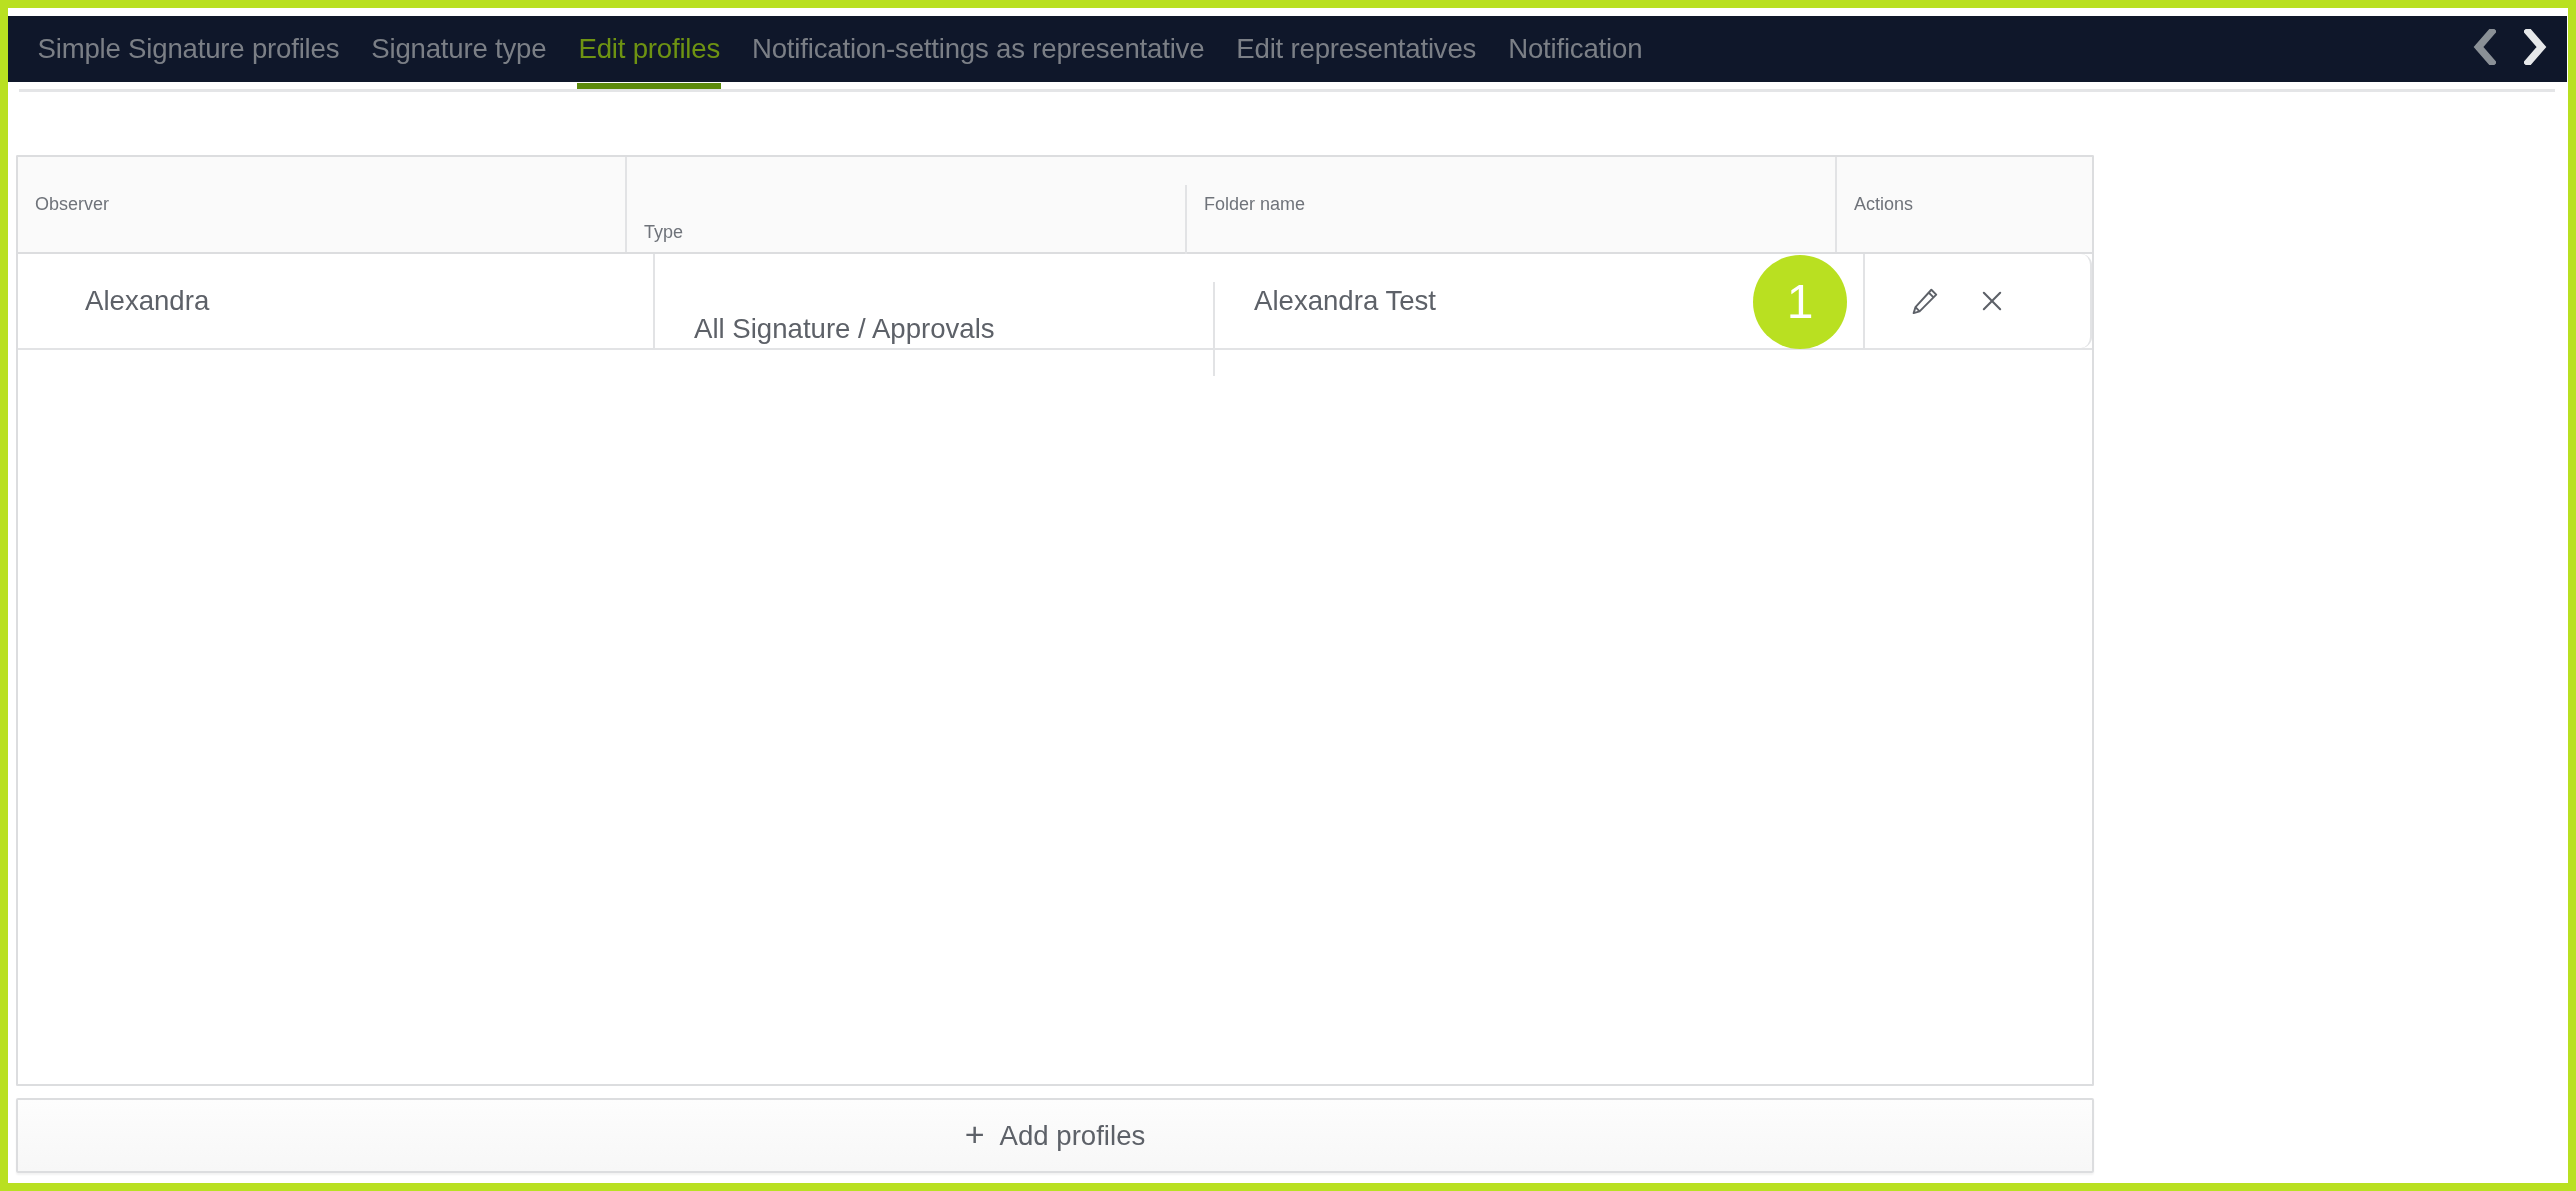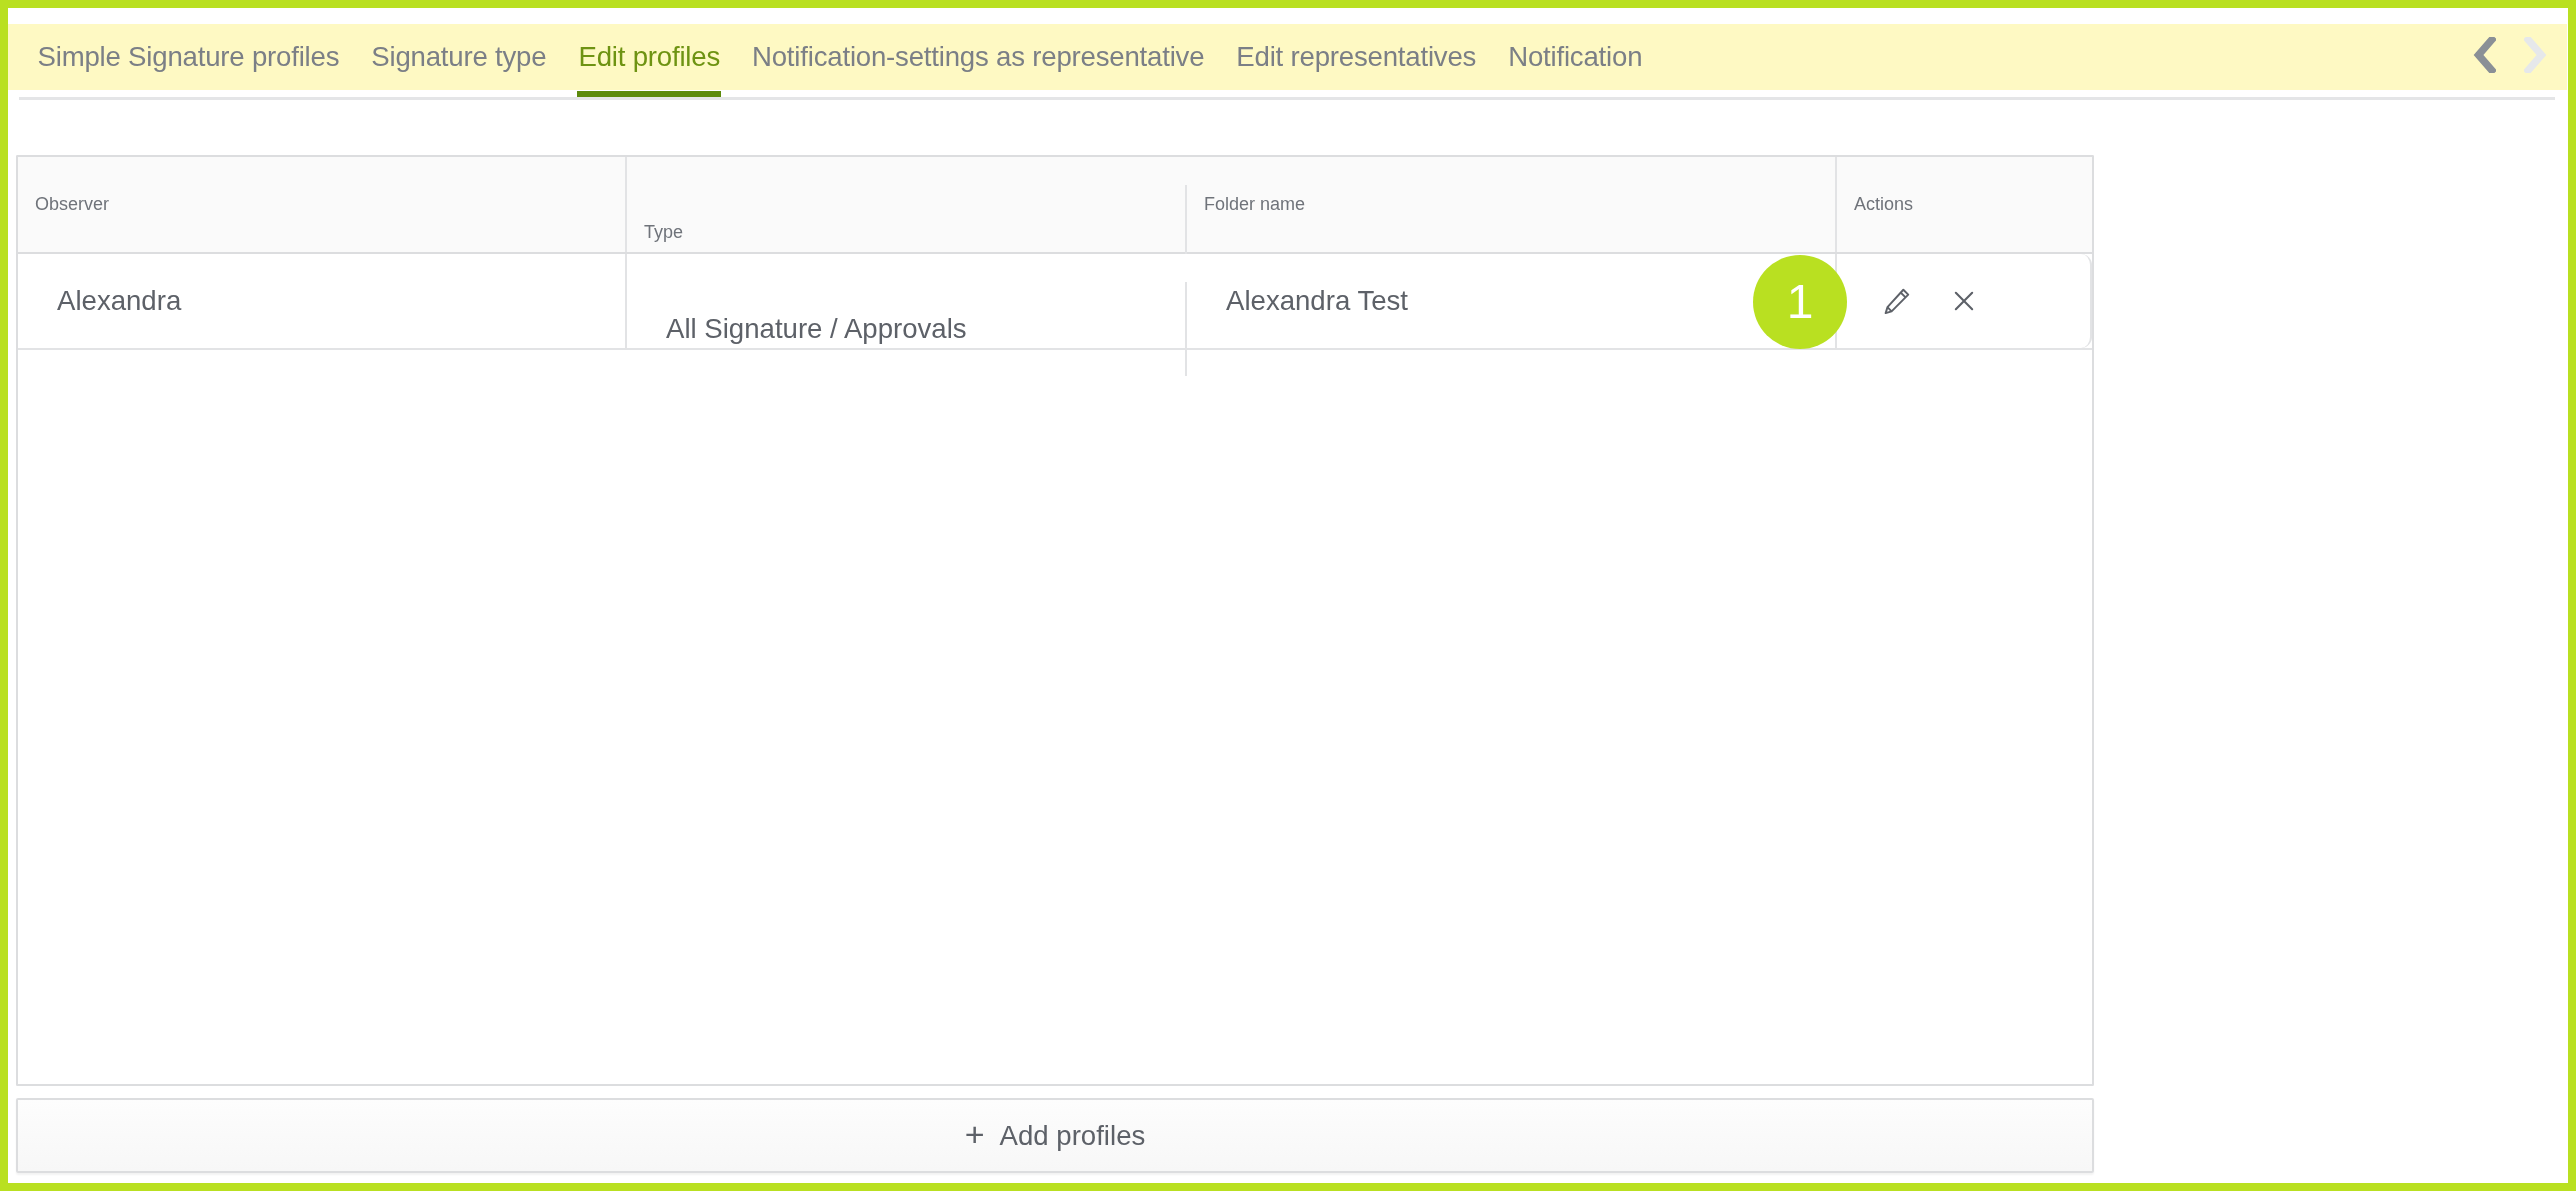--- a/index.html
+++ b/index.html
@@ -21,24 +21,24 @@
     border-left: 8.7px solid #b9e021;
     border-right: 8.7px solid #b9e021;
     border-top: 8.7px solid #b9e021;
     border-bottom: 8.7px solid #b9e021;
   }
 
   
   #tabbar {
     position: absolute;
     left: 0;
-    top: 16px;
+    top: 8px;
     width: 2559px;
     height: 66px;
-    background: #fef9c3;
+    background: #0f172a;
   }
 
   #tab-list {
     position: absolute;
     left: 0;
     top: 0;
     display: flex;
     align-items: flex-start;
     height: 66px;
     padding-left: 13.5px;
@@ -139,20 +139,21 @@
   .col-type     { width: 560px; margin-top: 28px; }
   .col-folder   { width: 650px; }
   .col-actions  { flex: 1; border-radius: 11px; }
 
   .tr {
     display: flex;
     height: 96px;
     border-bottom: 2px solid #e2e3e5;
     background: #ffffff;
     position: relative;
+    padding-left: 28px;
   }
 
   .tr .td {
     display: flex;
     align-items: center;
     font-size: 27.6px;
     color: #5d6168;
     padding-left: 39px;
     border-right: 2px solid #e2e3e5;
     height: 100%;

